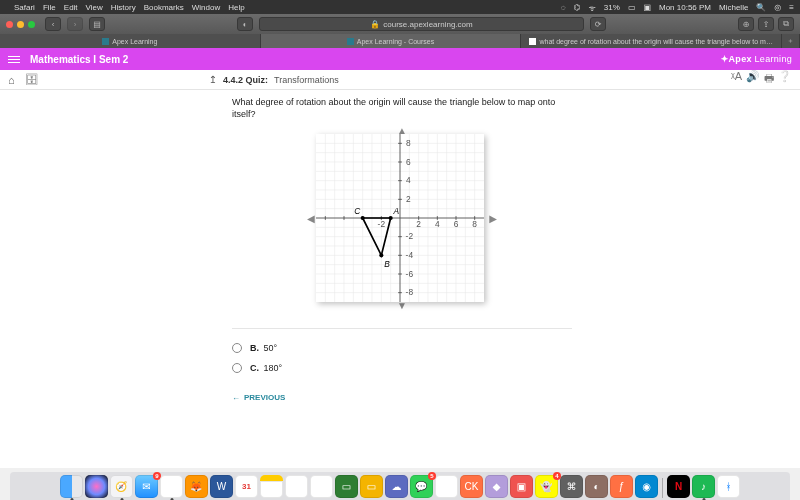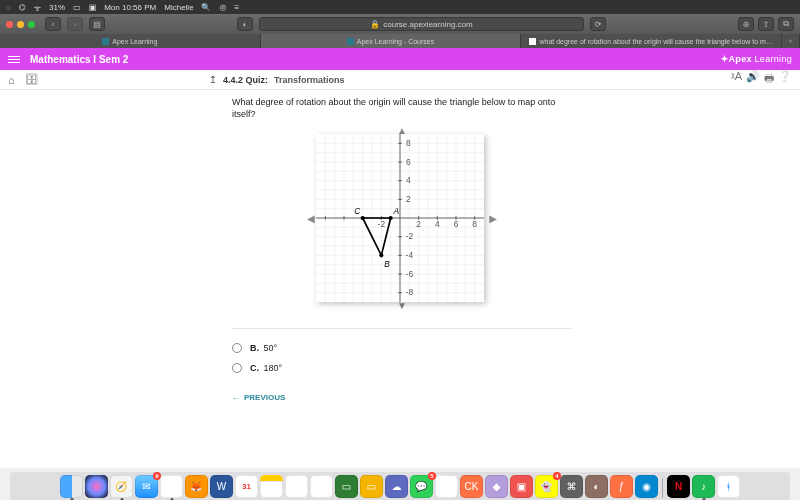--- a/index.html
+++ b/index.html
@@ -35,21 +35,21 @@
   .apex-logo { font-size: 9px; font-weight: 700; letter-spacing: .3px; }
   .apex-logo .thin { font-weight: 300; }
 
   
   .apex-sub { height: 20px; background: #fff; border-bottom: 1px solid #e4e4e4; display: flex; align-items: center; padding: 0 8px; justify-content: space-between; color: #555; }
   .apex-sub .leftgrp { display: flex; align-items: center; gap: 10px; }
   .apex-sub .icon { font-size: 11px; color: #666; }
   .bc { display: flex; align-items: center; gap: 6px; font-size: 9px; margin-left: 160px; }
   .bc .arrow { font-size: 10px; }
   .bc .sec { font-weight: 700; color: #333; }
-  .bc .title { color: #555; font-weight: bold; }
+  .bc .title { color: #555; }
   .apex-sub .rightgrp { display: flex; gap: 4px; font-size: 11px; color: #777; }
 
   
   .content { position: absolute; top: 90px; bottom: 32px; left: 0; right: 0; background: #fff; overflow: hidden; }
   .question-wrap { position: absolute; left: 232px; top: 6px; width: 340px; }
   .qtext { font-size: 9px; color: #222; line-height: 1.35; }
 
   
   .graph-wrap { position: relative; margin: 14px auto 0; width: 172px; }
   .graph-arrow { position: absolute; color: #888; font-size: 10px; }
@@ -105,20 +105,31 @@
   .di-flux { background: #ff7043; }
   .di-app6 { background: #0288d1; }
   .di-netflix { background: #000; color: #e50914; font-weight: 900; }
   .di-spotify { background: #1db954; }
   .di-bt { background: #fff; color: #007aff; }
 </style>
 </head>
 <body>
 
 <div class="mac-menubar">
+  <div class="left">
+    <span class="apple"></span>
+    <span>Safari</span>
+    <span>File</span>
+    <span>Edit</span>
+    <span>View</span>
+    <span>History</span>
+    <span>Bookmarks</span>
+    <span>Window</span>
+    <span>Help</span>
+  </div>
   <div class="right">
     <span>◌</span>
     <span>⌬</span>
     <span>ᯤ</span>
     <span>31%</span>
     <span>▭</span>
     <span>▣</span>
     <span>Mon 10:56 PM</span>
     <span>Michelle</span>
     <span>🔍</span>

